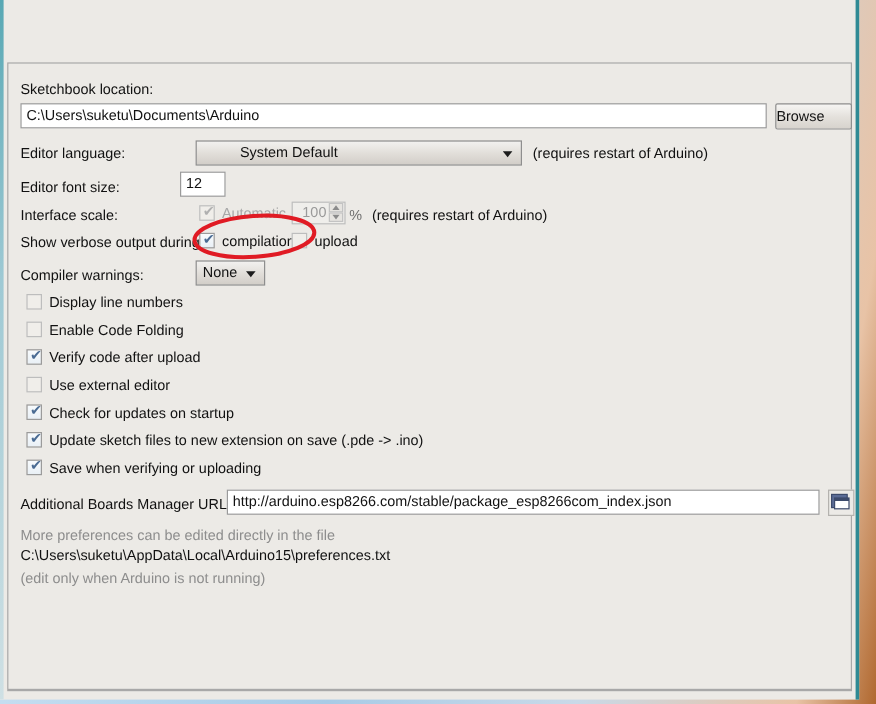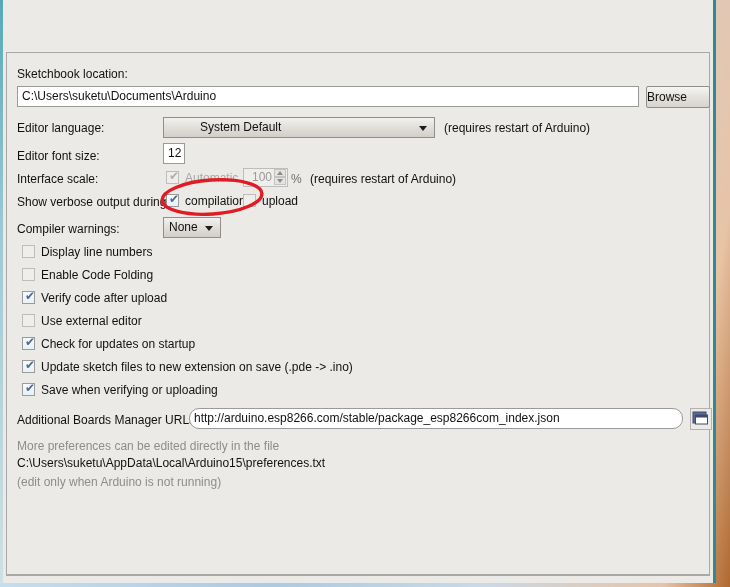--- a/index.html
+++ b/index.html
@@ -305,21 +305,21 @@
   <div class="button" style="left:646px; top:86px; width:64px;">Browse</div>
 
   <div class="lbl" style="left:17px; top:121px;">Editor language:</div>
   <div class="combo" style="left:163px; top:117px; width:272px;padding-left:36px;">
     <span>System Default</span>
     <span class="arrow"></span>
   </div>
   <div class="lbl" style="left:444px; top:121px;">(requires restart of Arduino)</div>
 
   <div class="lbl" style="left:17px; top:149px;">Editor font size:</div>
-  <div class="textfield" style="left:163px; top:143px; width:22px;">12</div>
+  <div class="textfield" style="left:150px; top:143px; width:38px;">12</div>
 
   <div class="lbl" style="left:17px; top:172px;">Interface scale:</div>
   <div class="cbrow" style="left:166px; top:170px;">
     <span class="cbox dim">
       <span class="tick" style="color:#b0b0b0;">✔</span>
     </span>
     <span class="cblabel dim">Automatic</span>
   </div>
   <div id="scale-spinner">
     <div id="scale-value">100</div>
@@ -378,21 +378,21 @@
     <span class="cblabel">Update sketch files to new extension on save (.pde -&gt; .ino)</span>
   </div>
   <div class="cbrow" style="left:22px; top:382px;">
     <span class="cbox">
       <span class="tick">✔</span>
     </span>
     <span class="cblabel">Save when verifying or uploading</span>
   </div>
 
   <div class="lbl" style="left:17px; top:413px;">Additional Boards Manager URLs:</div>
-  <div class="textfield" style="left:189px; top:408px; width:494px;border-radius:10px;">http://arduino.esp8266.com/stable/package_esp8266com_index.json</div>
+  <div class="textfield" style="left:189px; top:408px; width:494px;">http://arduino.esp8266.com/stable/package_esp8266com_index.json</div>
   <div id="url-icon-button">
     <svg width="20" height="20" viewBox="0 0 20 20">
       <rect x="2" y="3" width="13" height="11" fill="#5a6b95" stroke="#3c4a6b" stroke-width="1"></rect>
       <rect x="4.5" y="6" width="12" height="9" fill="#ffffff" stroke="#3c4a6b" stroke-width="1"></rect>
       <rect x="4.5" y="6" width="12" height="2.5" fill="#3c4a6b"></rect>
     </svg>
   </div>
 
   <div class="lbl lbl-dim" style="left:17px; top:439px;">More preferences can be edited directly in the file</div>
   <div class="lbl" style="left:17px; top:456px;">C:\Users\suketu\AppData\Local\Arduino15\preferences.txt</div>

